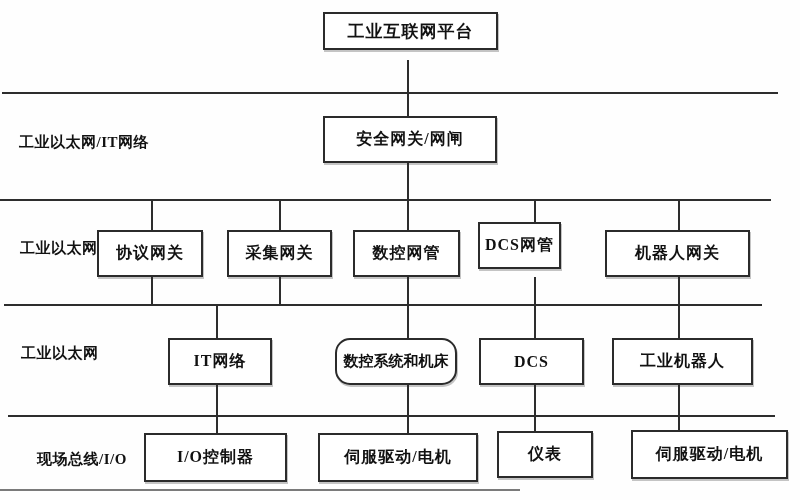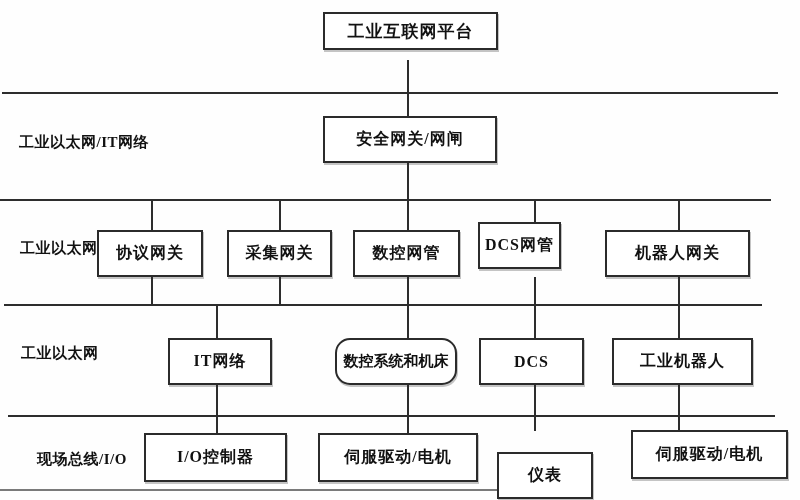--- a/index.html
+++ b/index.html
@@ -100,16 +100,16 @@
   <div class="node" style="left:478px; top:222px; width:83px; height:47px;">DCS网管</div>
   <div class="node" style="left:605px; top:230px; width:145px; height:47px;">机器人网关</div>
 
   <div class="node" style="left:168px; top:338px; width:104px; height:47px;">IT网络</div>
   <div class="node small-text" style="left:335px; top:338px; width:122px; height:47px;border-radius:15px;">数控系统和机床</div>
   <div class="node" style="left:479px; top:338px; width:105px; height:47px;">DCS</div>
   <div class="node" style="left:612px; top:338px; width:141px; height:47px;">工业机器人</div>
 
   <div class="node" style="left:144px; top:433px; width:143px; height:49px;">I/O控制器</div>
   <div class="node" style="left:318px; top:433px; width:160px; height:49px;">伺服驱动/电机</div>
-  <div class="node" style="left:497px; top:431px; width:96px; height:47px;margin-top:21px;">仪表</div>
+  <div class="node" style="left:497px; top:431px; width:96px; height:47px;">仪表</div>
   <div class="node" style="left:631px; top:430px; width:157px; height:49px;">伺服驱动/电机</div>
 
 </div>
 
 </body></html>

